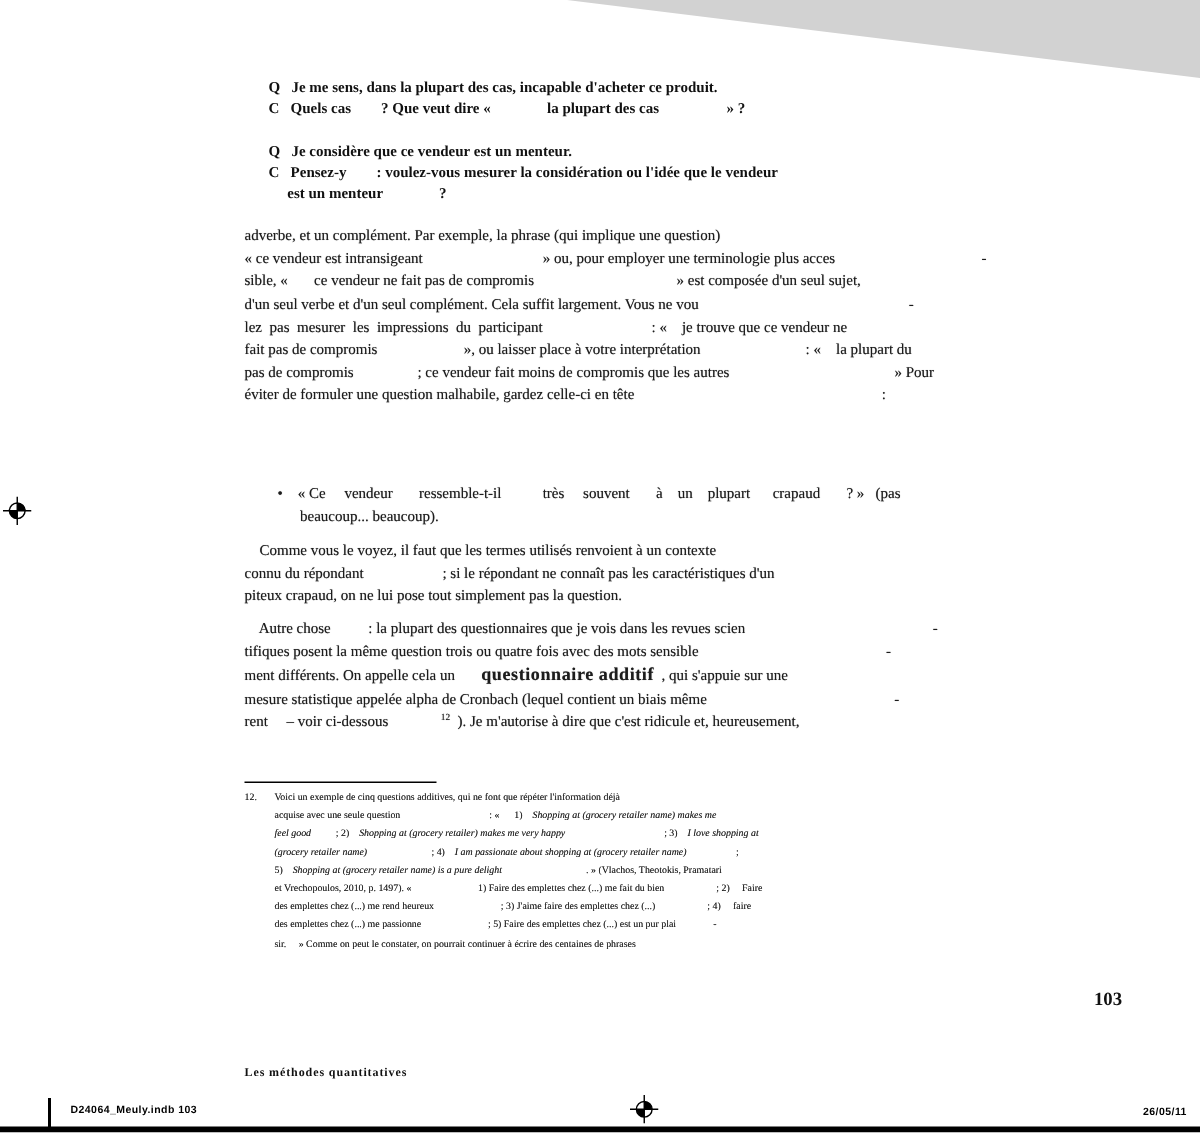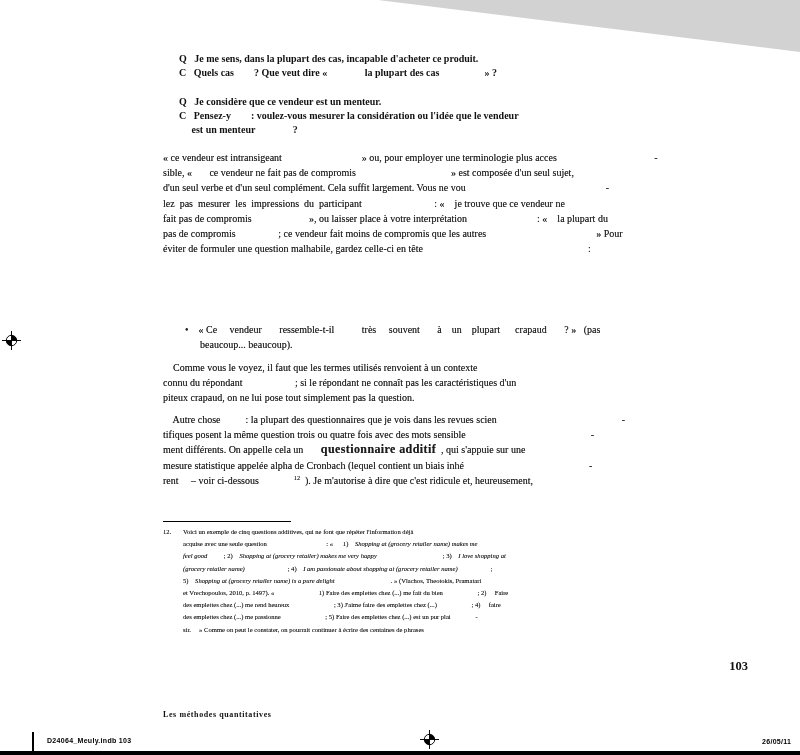--- a/index.html
+++ b/index.html
@@ -49,20 +49,21 @@
 <div class="abs dialogue" style="left:179px;top:52px;font-weight:bold;">
     <div class="tline">Q   Je me sens, dans la plupart des cas, incapable d'acheter ce produit.</div>
     <div class="tline">C   Quels cas        ? Que veut dire «               la plupart des cas                  » ?</div>
     <div class="tline">&nbsp;</div>
     <div class="tline">Q   Je considère que ce vendeur est un menteur.</div>
     <div class="tline">C   Pensez-y        : voulez-vous mesurer la considération ou l'idée que le vendeur</div>
     <div class="tline">     est un menteur               ?</div>
   </div>
 
 <div class="abs bodytext" style="left:163px;top:150px;">
+    <div class="tline">adverbe, et un complément. Par exemple, la phrase (qui implique une question)</div>
     <div class="tline">« ce vendeur est intransigeant                                » ou, pour employer une terminologie plus acces                                       -</div>
     <div class="tline">sible, «       ce vendeur ne fait pas de compromis                                      » est composée d'un seul sujet,</div>
     <div class="tline">d'un seul verbe et d'un seul complément. Cela suffit largement. Vous ne vou                                                        -</div>
     <div class="tline">lez  pas  mesurer  les  impressions  du  participant                             : «    je trouve que ce vendeur ne</div>
     <div class="tline">fait pas de compromis                       », ou laisser place à votre interprétation                            : «    la plupart du</div>
     <div class="tline">pas de compromis                 ; ce vendeur fait moins de compromis que les autres                                            » Pour</div>
     <div class="tline">éviter de formuler une question malhabile, gardez celle-ci en tête                                                                  :</div>
   </div>
 
 <div class="abs bodytext bullet-block" style="left:185px;top:322px;">
@@ -73,21 +74,21 @@
 <div class="abs bodytext" style="left:163px;top:360px;">
     <div class="tline">    Comme vous le voyez, il faut que les termes utilisés renvoient à un contexte</div>
     <div class="tline">connu du répondant                     ; si le répondant ne connaît pas les caractéristiques d'un</div>
     <div class="tline">piteux crapaud, on ne lui pose tout simplement pas la question.</div>
   </div>
 
 <div class="abs bodytext" style="left:163px;top:412px;">
     <div class="tline">    Autre chose          : la plupart des questionnaires que je vois dans les revues scien                                                  -</div>
     <div class="tline">tifiques posent la même question trois ou quatre fois avec des mots sensible                                                  -</div>
     <div class="tline"><span>ment différents. On appelle cela un       </span><span class="seg-bold">questionnaire additif</span><span>  , qui s'appuie sur une</span></div>
-    <div class="tline">mesure statistique appelée alpha de Cronbach (lequel contient un biais inhé                                                  -</div>
+    <div class="tline">mesure statistique appelée alpha de Cronbach (lequel contient un biais même                                                  -</div>
     <div class="tline"><span>rent     – voir ci-dessous              </span><sup>12</sup><span>  ). Je m'autorise à dire que c'est ridicule et, heureusement,</span></div>
   </div>
 
 <div class="abs fn-rule" style="left:163px;top:521px;"></div>
 
 <div class="abs footnote" style="left:163px;top:526px;">12.</div>
 
 <div class="abs footnote" style="left:183px;top:526px;">
     <div class="tline">Voici un exemple de cinq questions additives, qui ne font que répéter l'information déjà</div>
     <div class="tline"><span>acquise avec une seule question                                    : «      1)    </span><span style="font-style: italic;">Shopping at (grocery retailer name) makes me</span></div>

